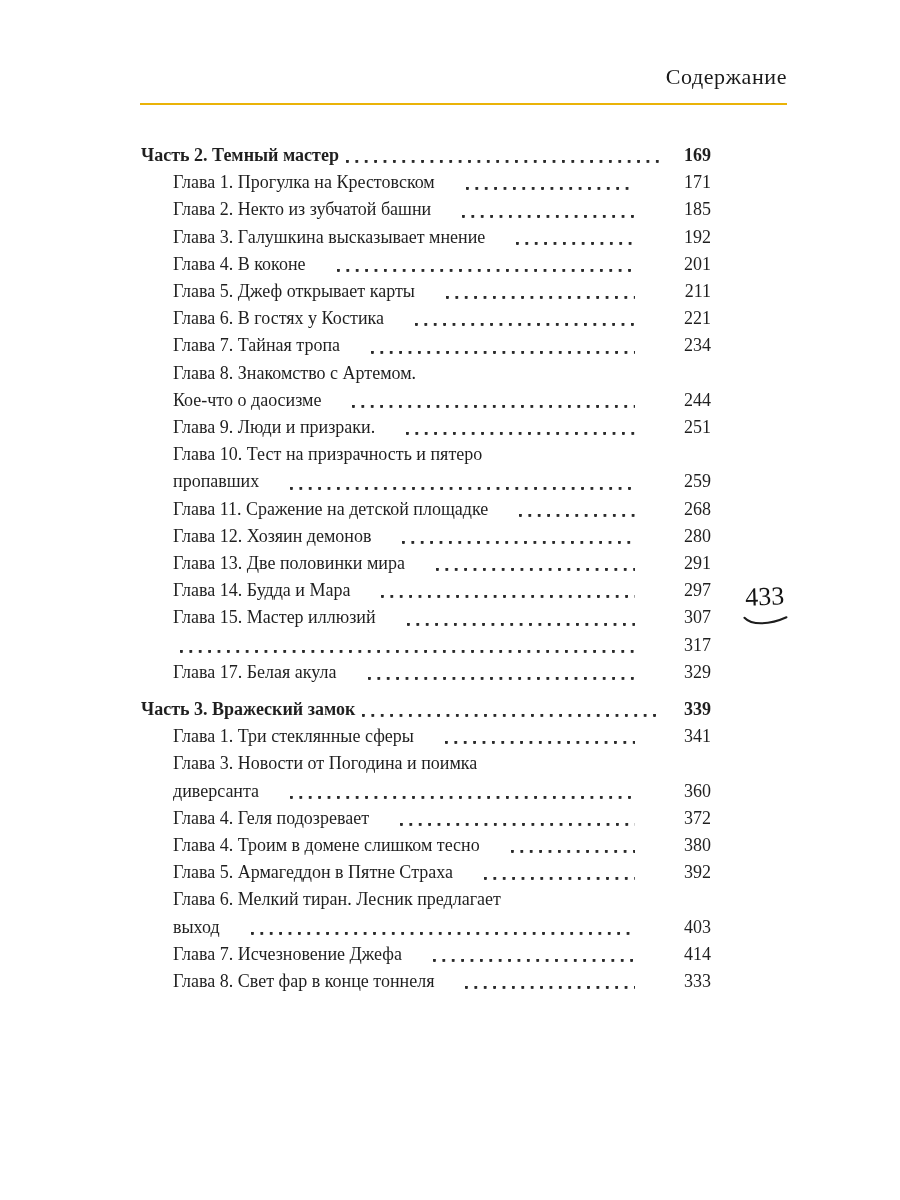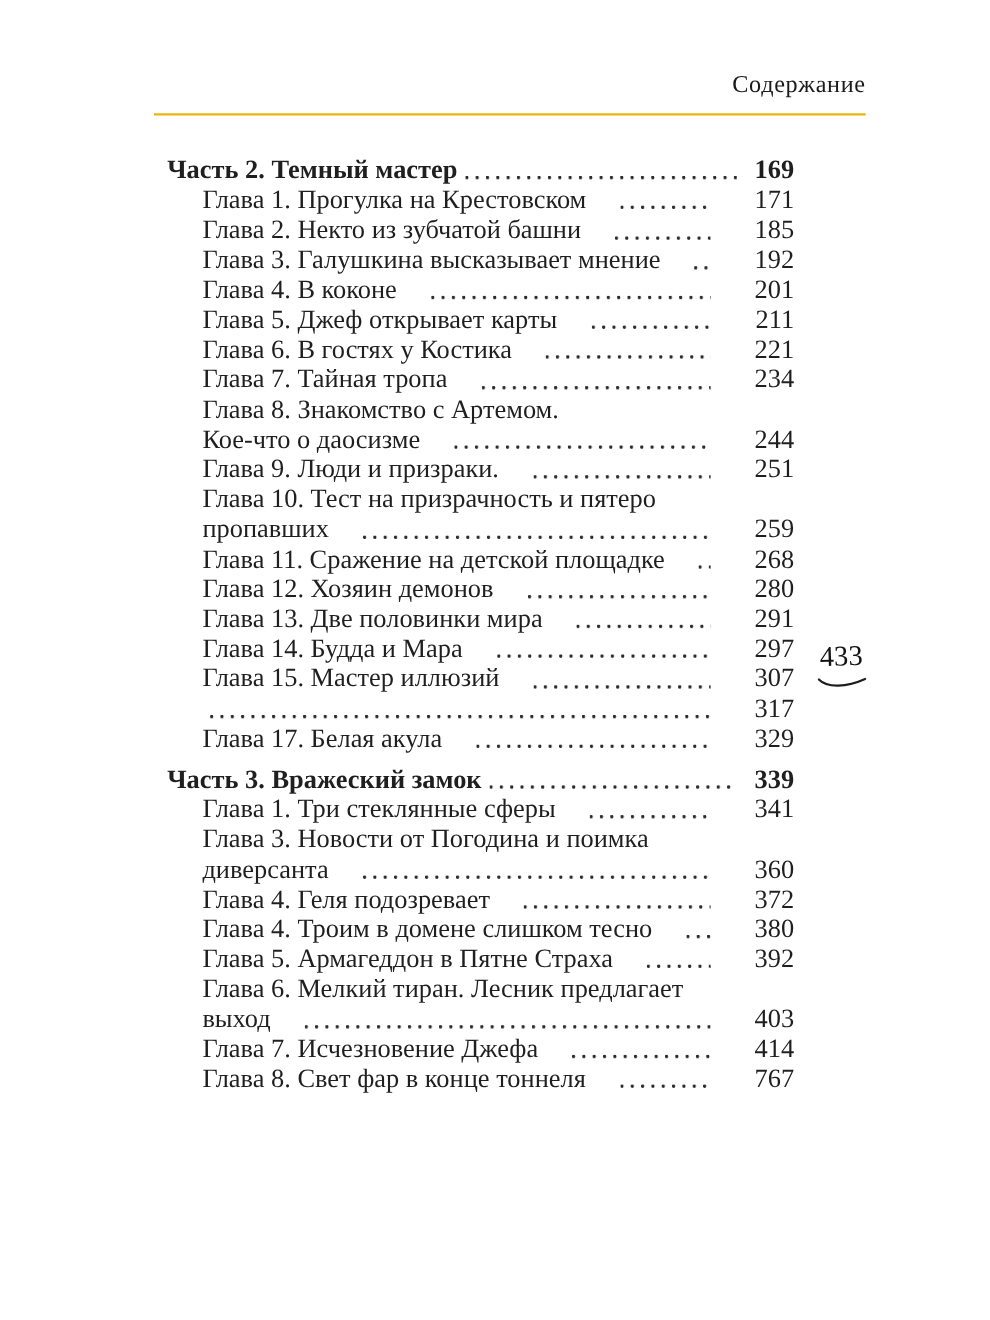--- a/index.html
+++ b/index.html
@@ -18,24 +18,24 @@
     width:647px;
     text-align:right;
     font-size:22px;
     letter-spacing:0.6px;
     color:#1a1a1a;
     padding-bottom:13px;
     border-bottom:2px solid #eab308;
   }
   .toc {
     position:absolute;
-    left:152px;
+    left:141px;
     top:142px;
     width:570px;
-    font-size:24px;
+    font-size:18px;
   }
   .toc-section { }
   .toc-section + .toc-section { margin-top:10px; }
   .toc-row {
     display:flex;
     align-items:baseline;
     line-height:27.2px;
   }
   .toc-row.part { font-weight:bold; }
   .toc-row.indent { padding-left:32px;gap:24px; }
@@ -226,21 +226,21 @@
         <span class="pagenum">403</span>
       </div>
       <div class="toc-row indent">
         <span class="title">Глава 7. Исчезновение Джефа</span>
         <span class="dots"></span>
         <span class="pagenum">414</span>
       </div>
       <div class="toc-row indent">
         <span class="title">Глава 8. Свет фар в конце тоннеля</span>
         <span class="dots"></span>
-        <span class="pagenum">767</span>
+        <span class="pagenum">333</span>
       </div>
     </section>
   </main>
 
 <div class="page-marker">
   <span>433</span>
   <svg width="48" height="14" viewBox="0 0 48 14">
     <path d="M3 4 C 10 12, 28 12, 45 5" stroke="#1d1d1d" stroke-width="2" fill="none" stroke-linecap="round"></path>
   </svg>
 </div>

